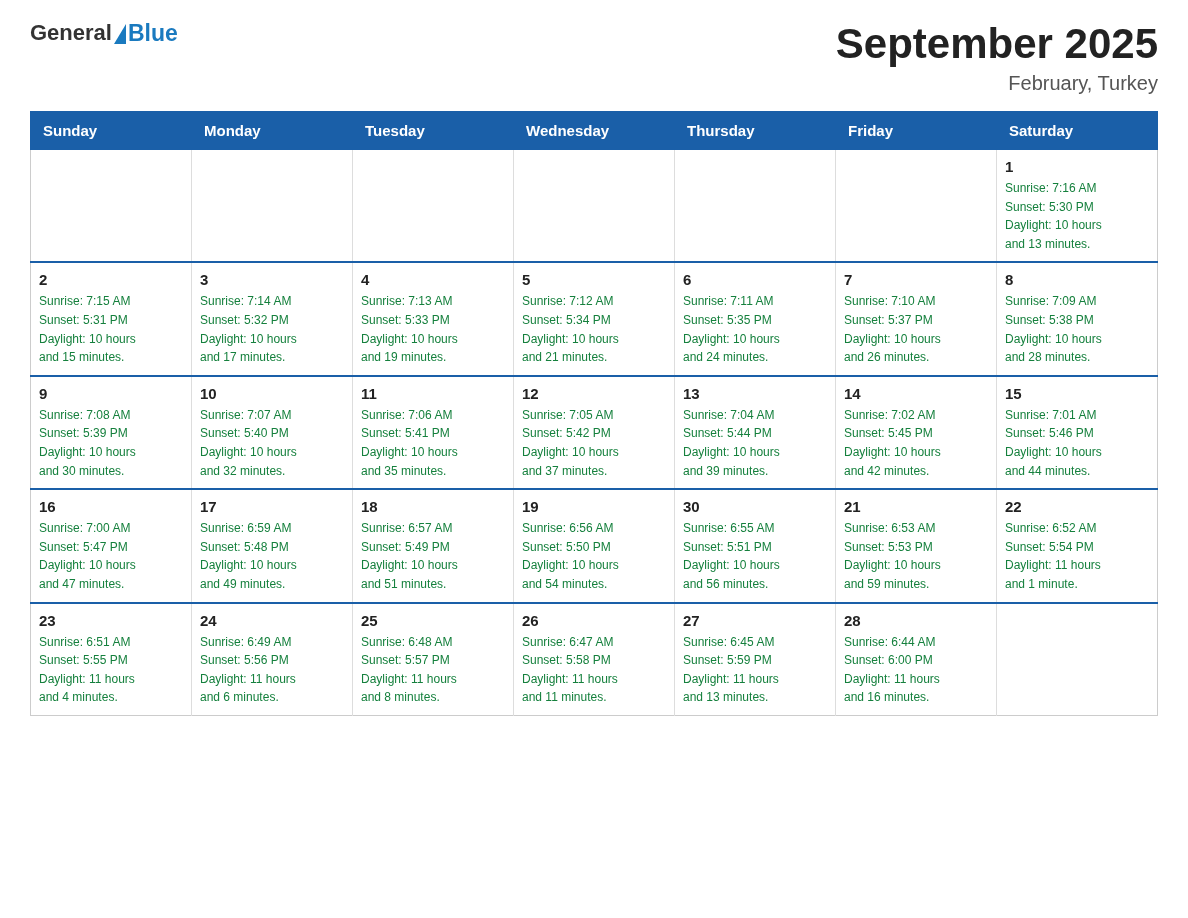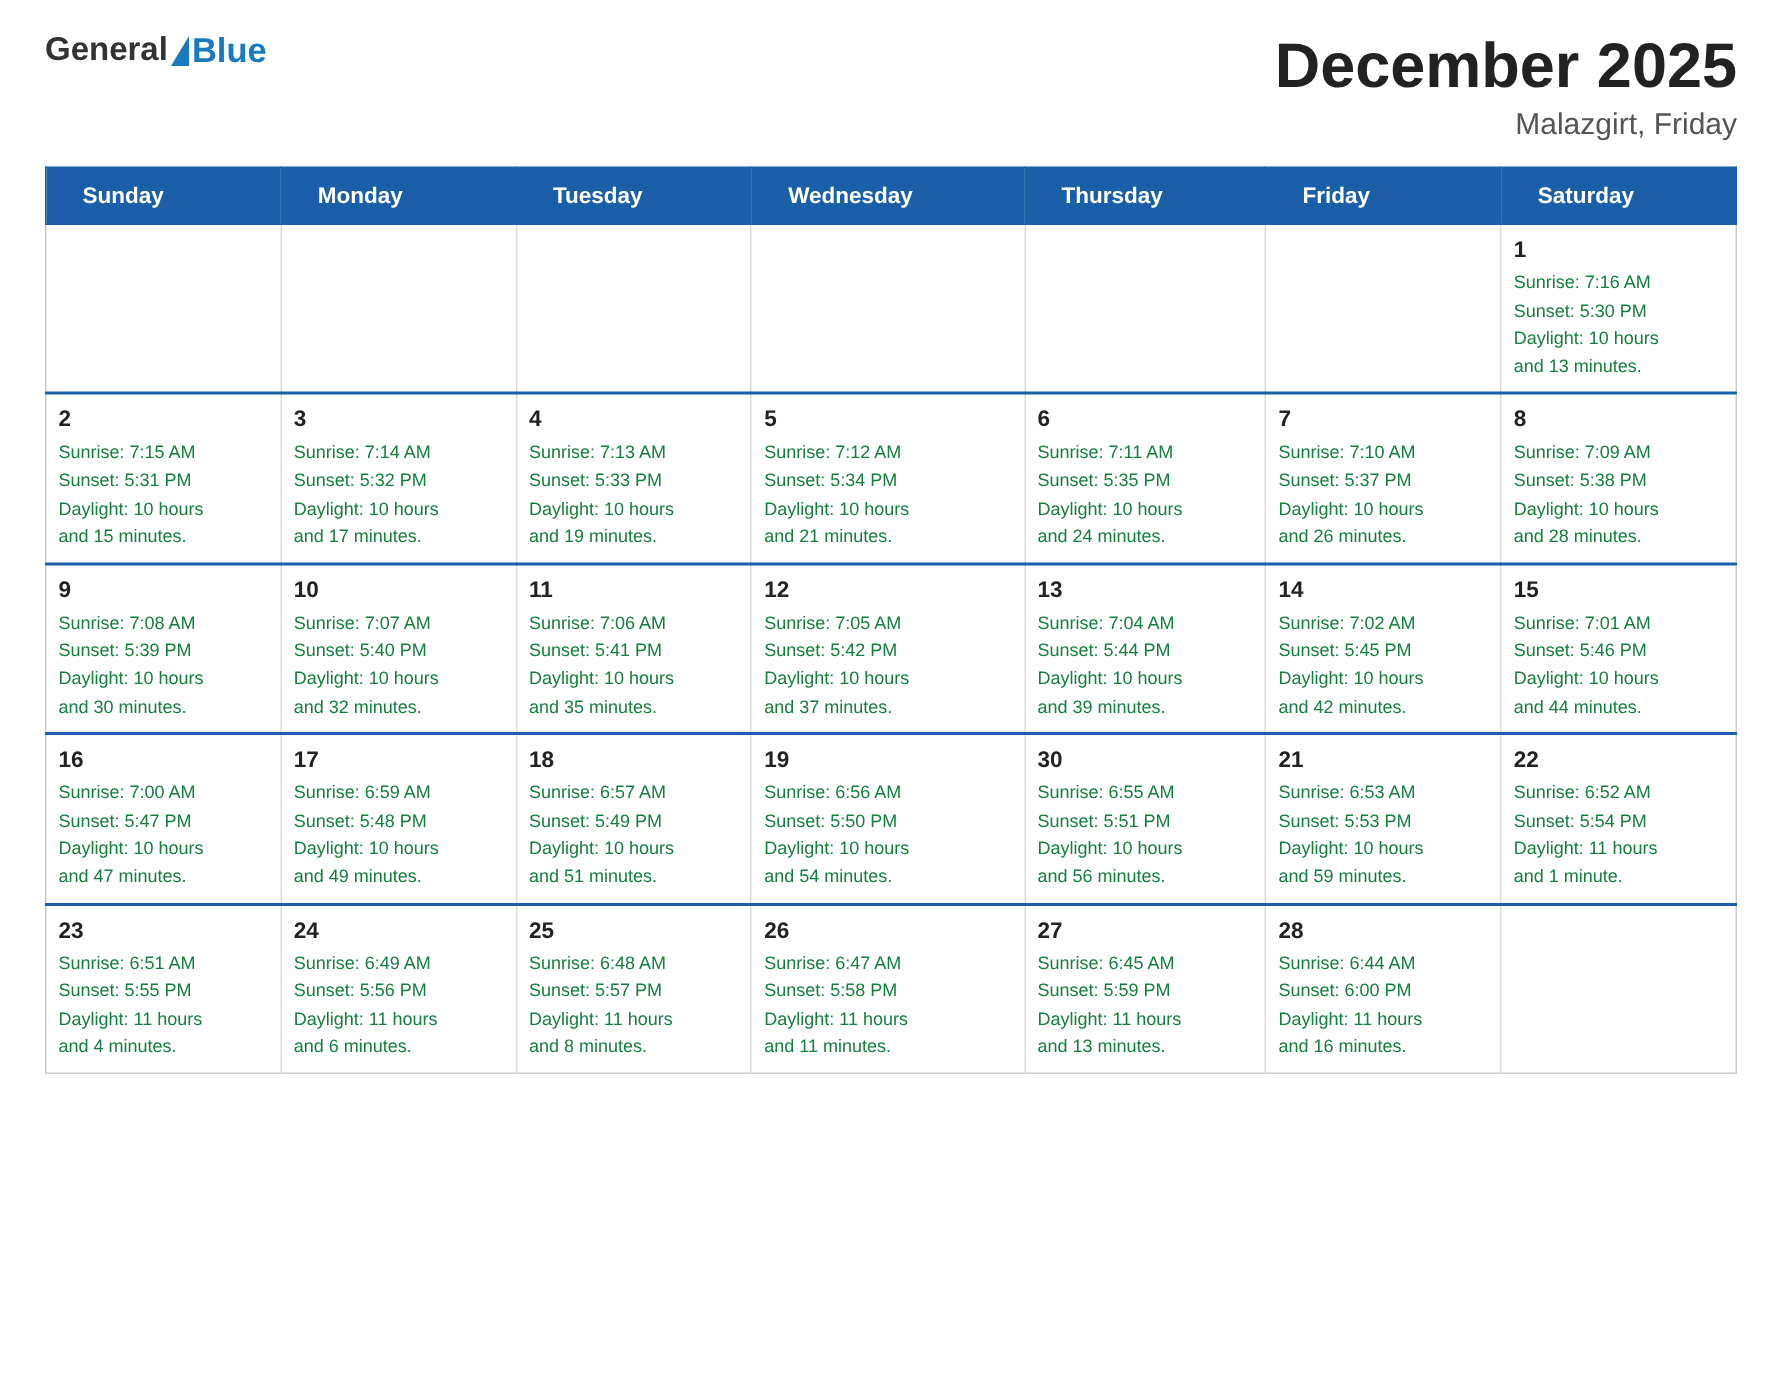--- a/index.html
+++ b/index.html
@@ -56,21 +56,21 @@
       color: #555;
       margin-top: 4px;
     }
     .calendar {
       width: 100%;
       border-collapse: collapse;
     }
     .calendar thead tr th {
       background-color: #1a5fa8;
       color: #fff;
-      padding: 10px 24px;
+      padding: 10px 12px;
       font-size: 15px;
       font-weight: bold;
       text-align: left;
       border: 1px solid #1a5fa8;
     }
     .calendar tbody tr {
       border-bottom: 2px solid #1a5fa8;
     }
     .calendar tbody tr td {
       vertical-align: top;
@@ -116,22 +116,22 @@
 
 <div class="header">
   <div class="logo">
     <div class="logo-top">
       <span class="logo-general">General</span>
       <div class="logo-triangle"></div>
     </div>
     <span class="logo-blue">Blue</span>
   </div>
   <div class="title-section">
-    <div class="page-title">December 2025</div>
-    <div class="subtitle">Malazgirt, Friday</div>
+    <div class="page-title">September 2025</div>
+    <div class="subtitle">February, Turkey</div>
   </div>
 </div>
 
 <table class="calendar">
   <thead>
     <tr>
     <th>Sunday</th>
         <th>Monday</th>
         <th>Tuesday</th>
         <th>Wednesday</th>

